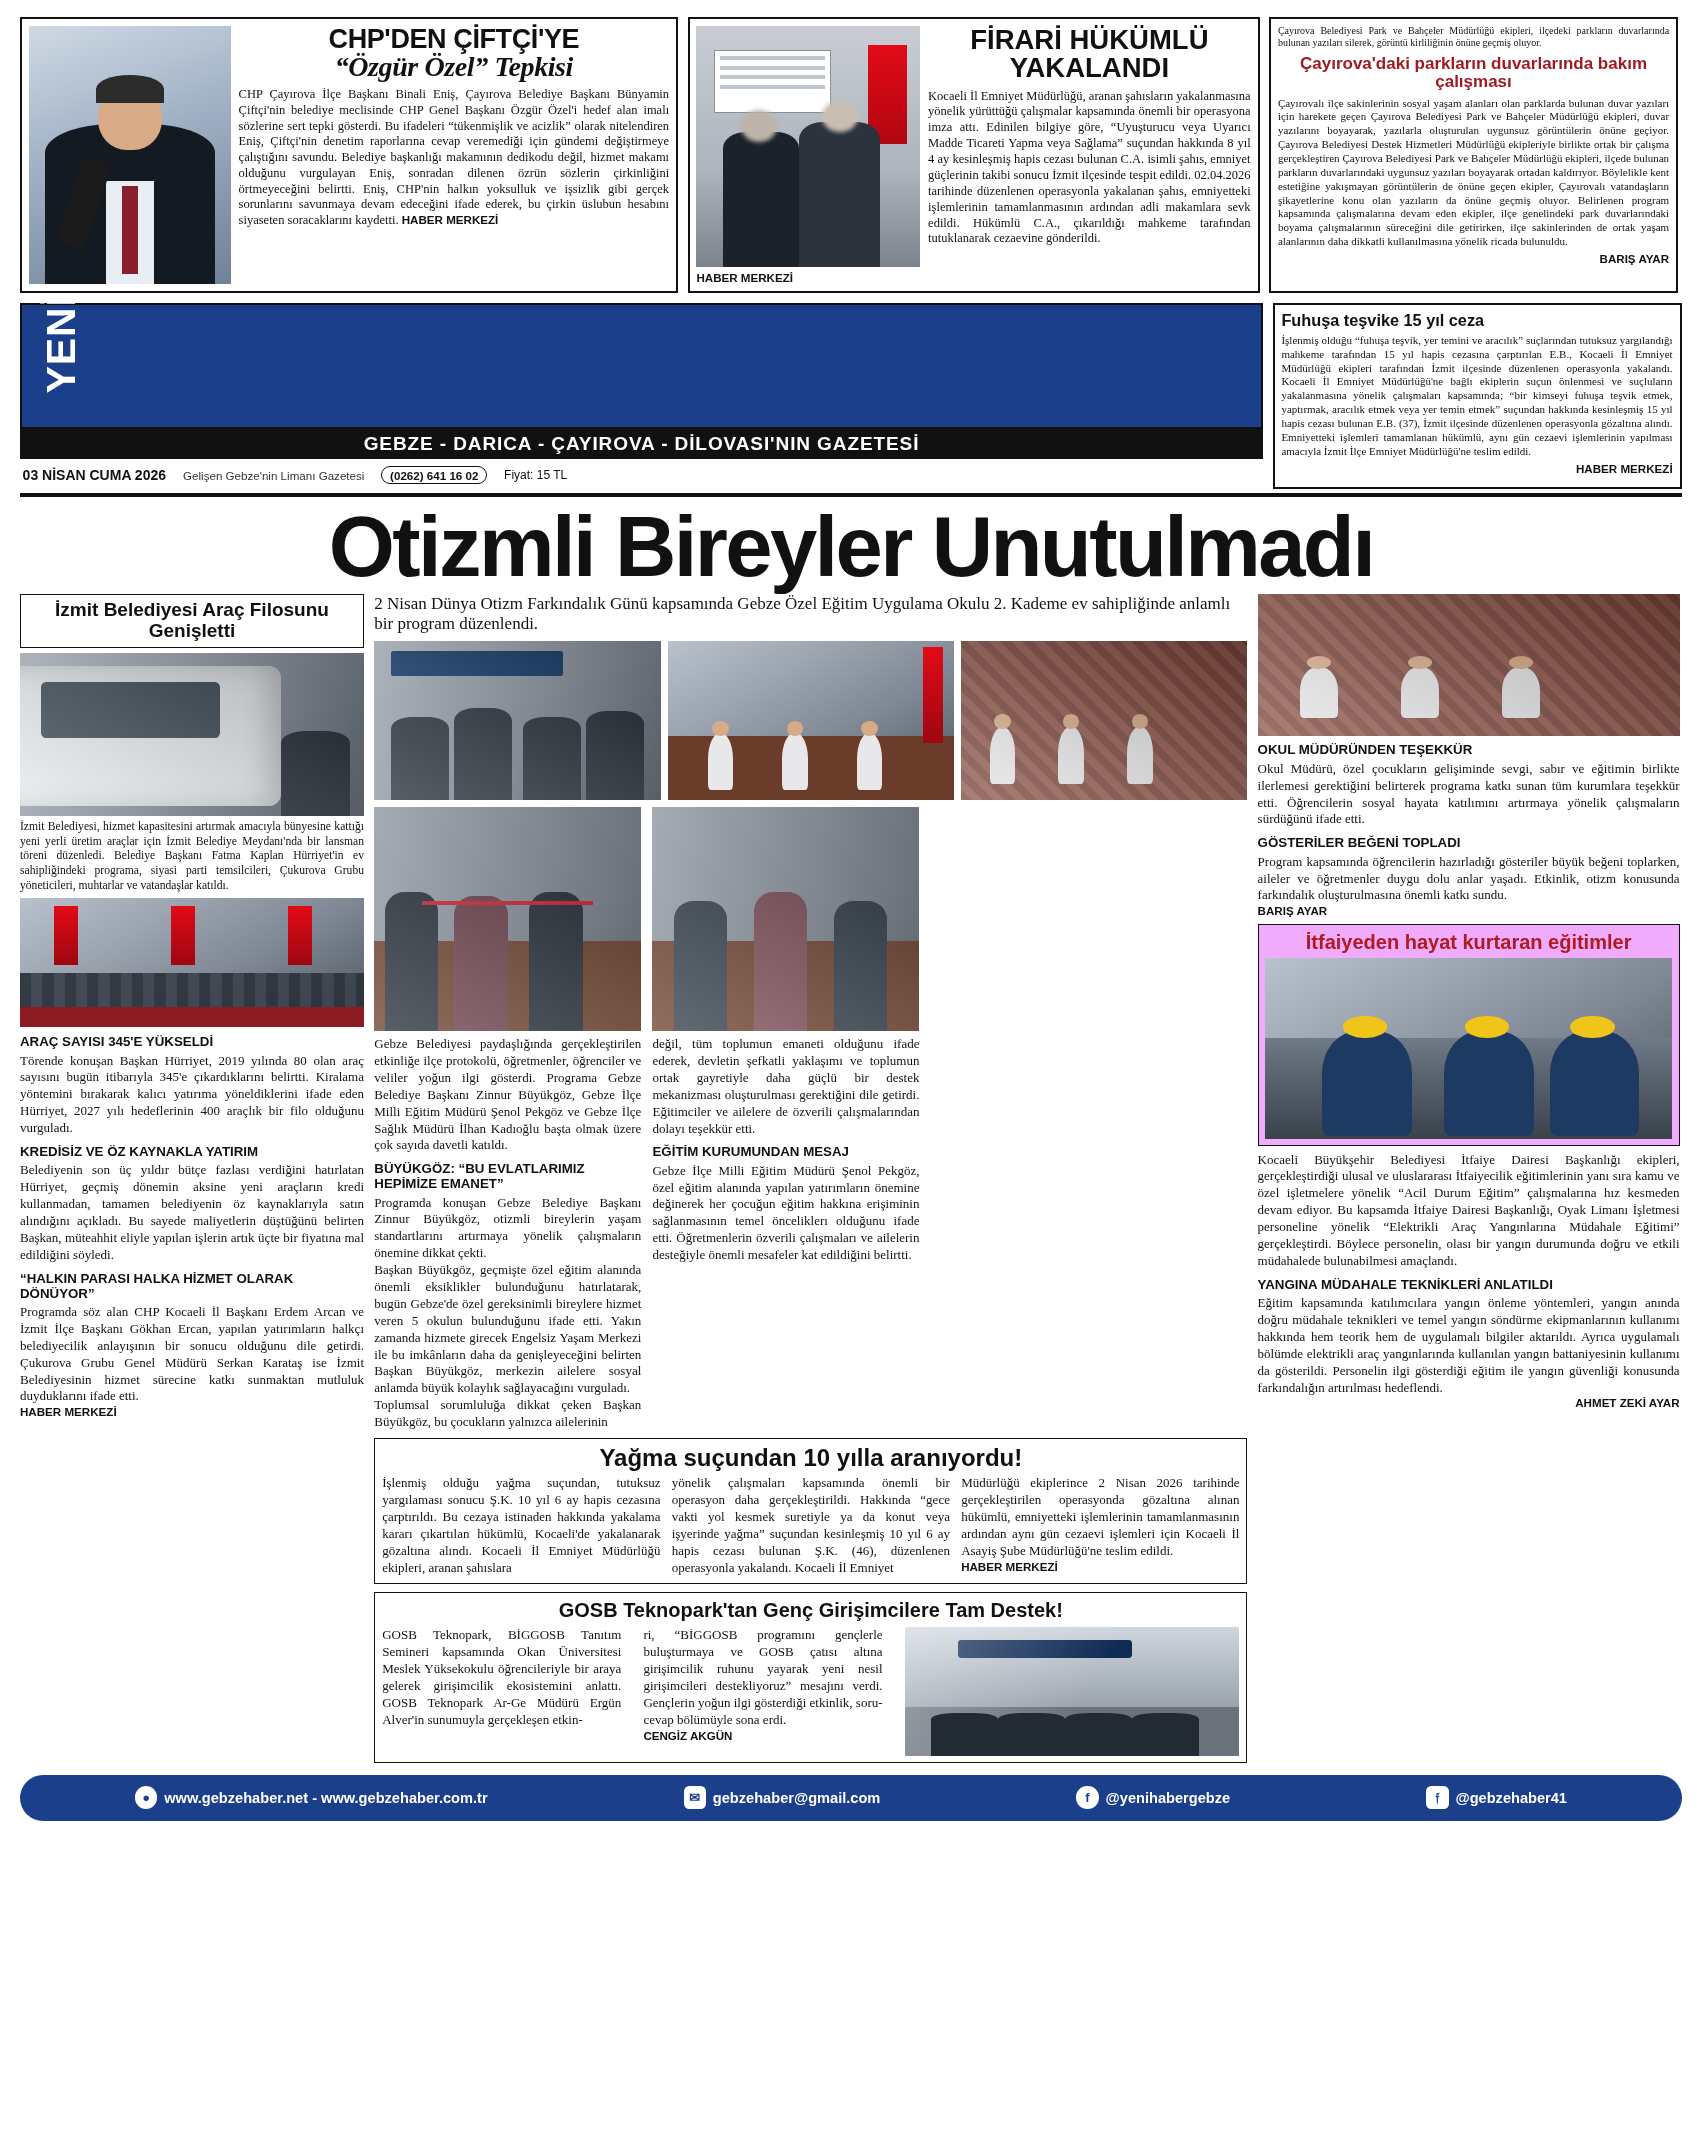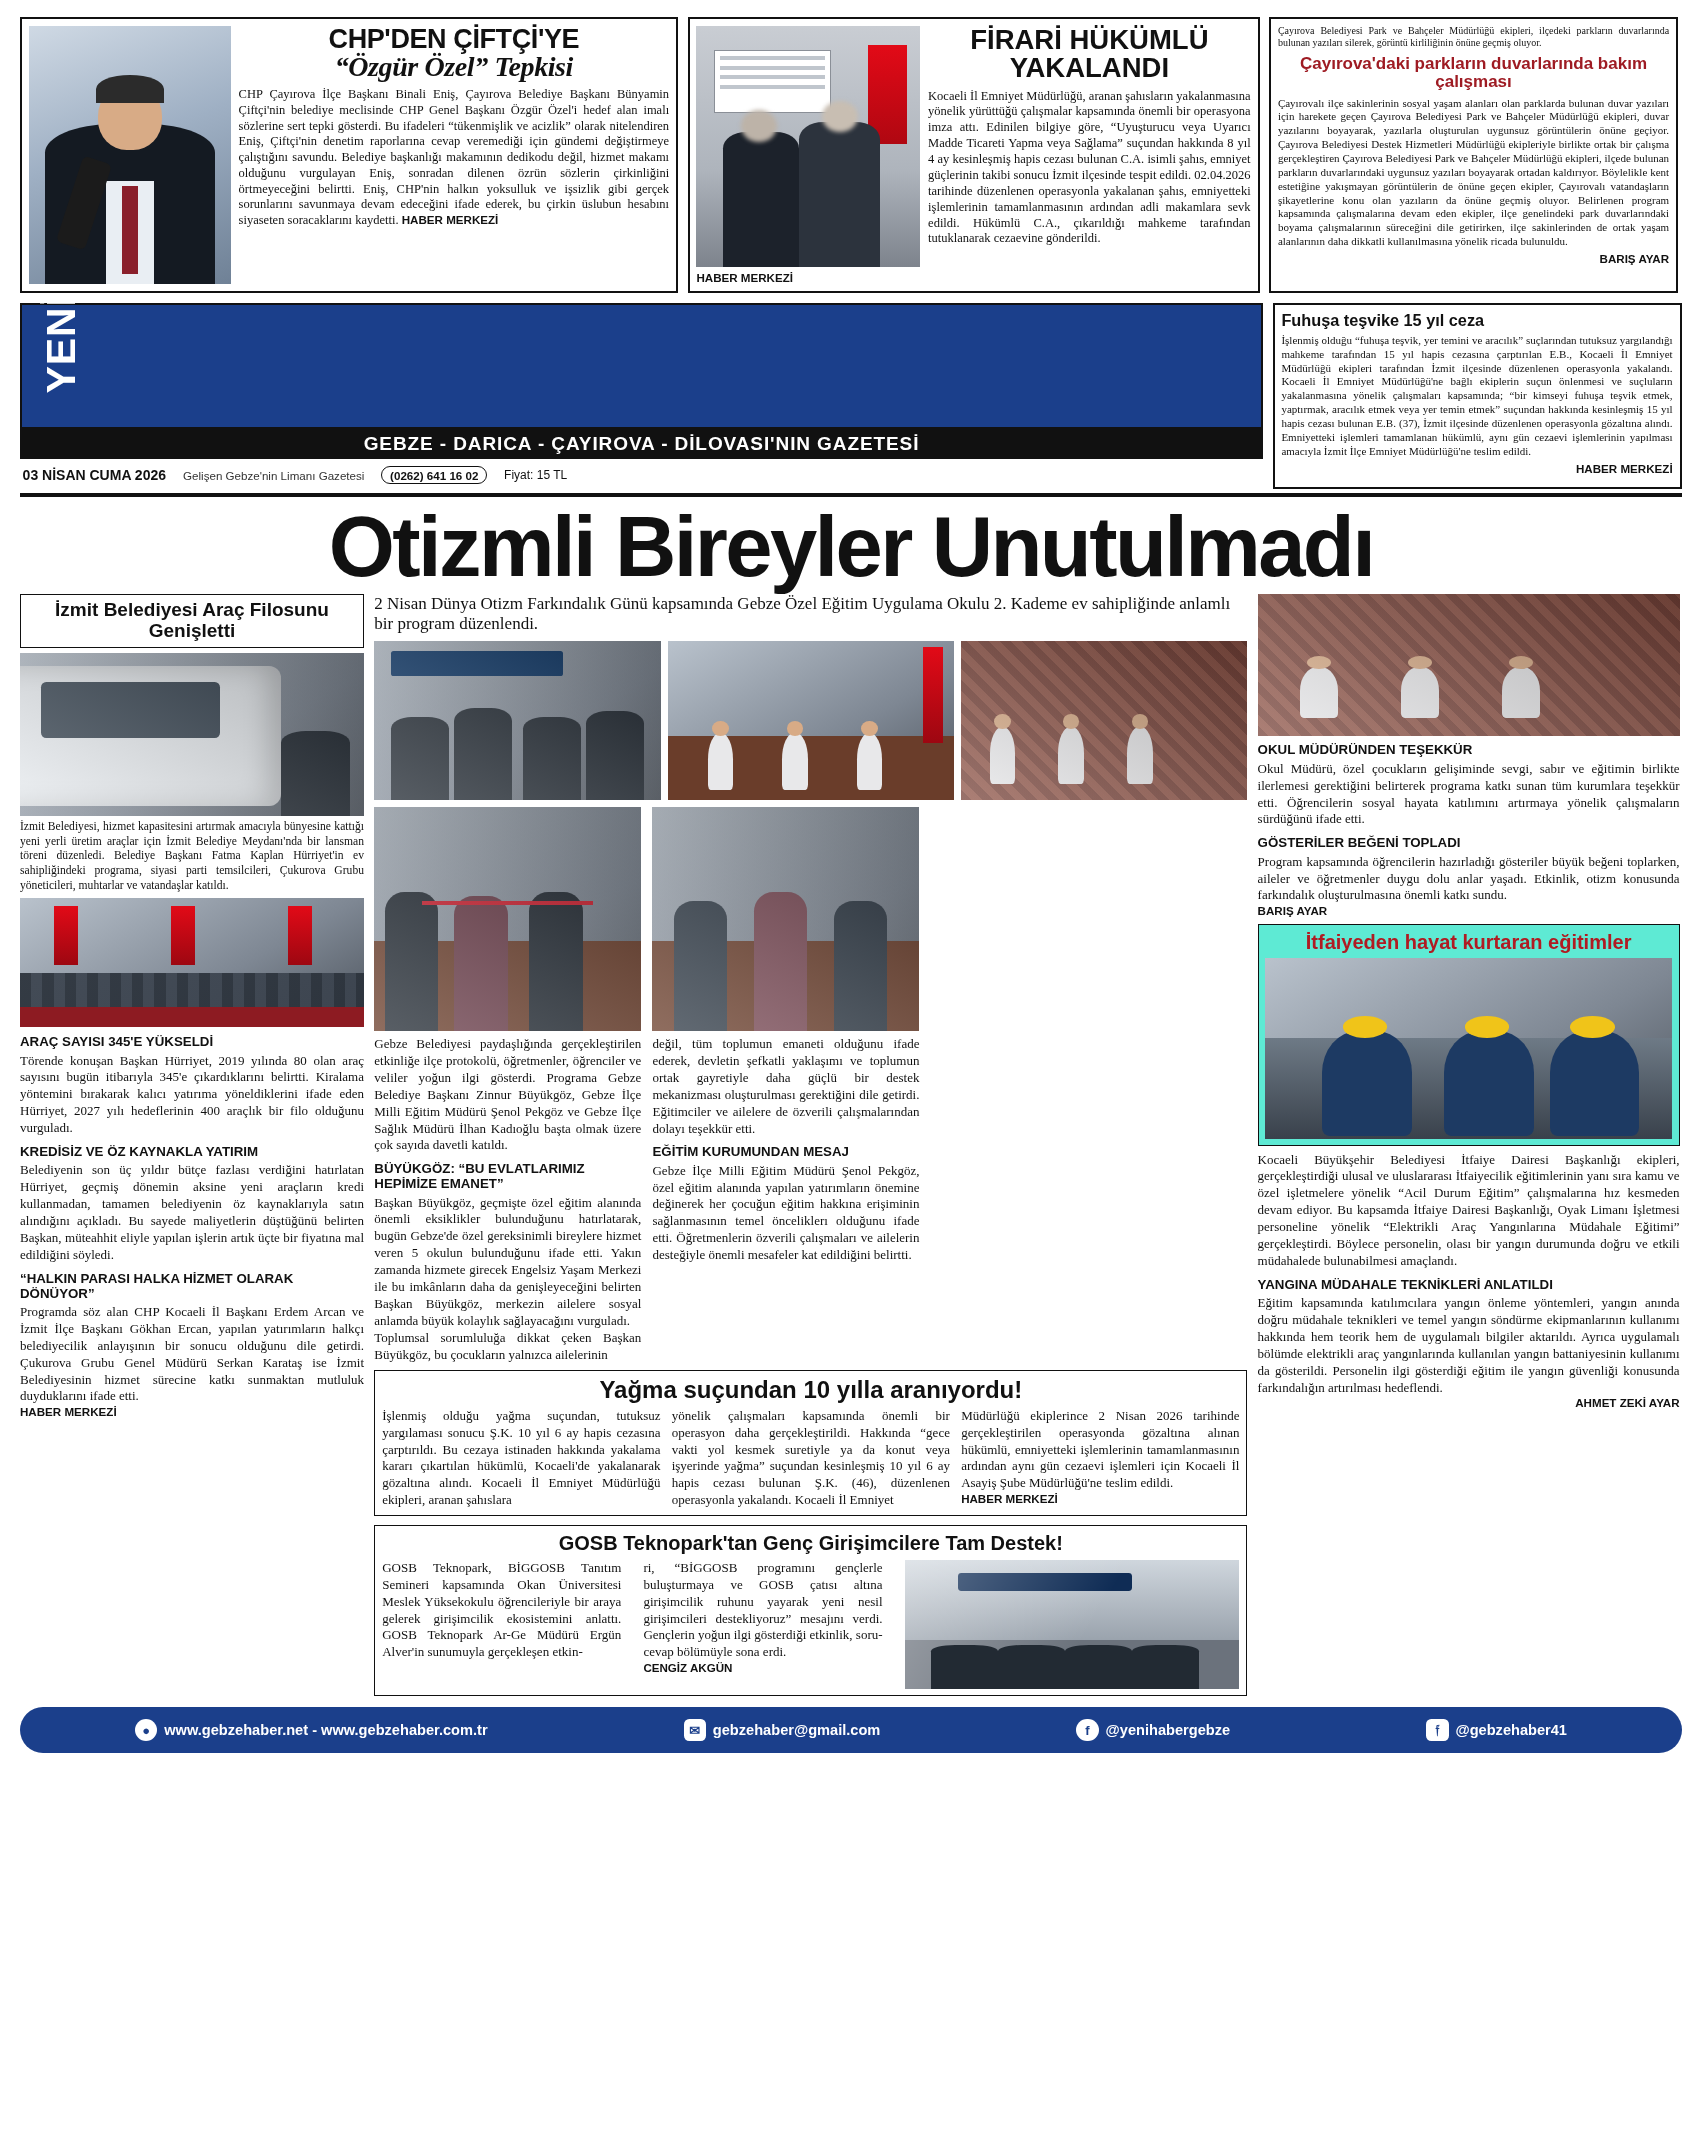--- a/index.html
+++ b/index.html
@@ -104,21 +104,21 @@
   .cap { font-size: 11.6px; line-height:1.26; text-align: justify; margin-top: 4.3px; }
 
   .sec-title { font-family:"Liberation Sans", sans-serif; font-weight:bold; font-size: 13.3px; margin: 6.9px 0 3.4px; }
 
   .yagma { border: 1.7px solid #111; padding: 6px 6.9px; margin-top: 6.9px; }
   .yagma-h { font-family:"Liberation Sans", sans-serif; font-weight:bold; font-size: 24px; text-align:center; line-height:1.05; }
 
   .gosb { border: 1.7px solid #111; margin-top: 8.6px; padding: 6px 6.9px; }
   .gosb-h { font-family:"Liberation Sans", sans-serif; font-weight:bold; font-size: 20px; text-align:center; }
 
-  .right-yellow { background:#5eead4; border:1.7px solid #111; padding: 6px 6.9px; margin-top: 6.9px; }
+  .right-yellow { background:#f0abfc; border:1.7px solid #111; padding: 6px 6.9px; margin-top: 6.9px; }
   .ry-h { color:#b01b22; font-family:"Liberation Sans", sans-serif; font-weight:bold; font-size: 20px; line-height:1.1; text-align:center; }
 
   
   .footer { margin-top: 11.2px; background:#1b3f8b; border-radius: 26px; height: 46px; display:flex; align-items:center; justify-content: space-around; color:#fff; font-family:"Liberation Sans", sans-serif; font-weight:bold; font-size: 14.6px; padding: 0 17px; }
   .fitem { display:flex; align-items:center; gap: 6.9px; }
   .ficon { width: 22.4px; height: 22.4px; border-radius: 50%; background:#fff; color:#1b3f8b; display:flex; align-items:center; justify-content:center; font-size: 13px; font-weight:bold; }
   .ficon.sq { border-radius: 5.2px; }
 </style>
 </head>
 <body>
@@ -282,20 +282,21 @@
             <div class="g1"></div>
               <div class="stage"></div>
             <div class="person" style="left:4%;height:62%;"></div>
             <div class="person" style="left:30%;height:60%;background:#6b3d4a;"></div>
             <div class="person" style="left:58%;height:62%;"></div>
             <div class="ribbon"></div>
               <div class="g2"></div>
           </div>
           <div class="body-txt" style="margin-top:5.2px;">Gebze Belediyesi paydaşlığında gerçekleştirilen etkinliğe ilçe protokolü, öğretmenler, öğrenciler ve veliler yoğun ilgi gösterdi. Programa Gebze Belediye Başkanı Zinnur Büyükgöz, Gebze İlçe Milli Eğitim Müdürü Şenol Pekgöz ve Gebze İlçe Sağlık Müdürü İlhan Kadıoğlu başta olmak üzere çok sayıda davetli katıldı.</div>
           <div class="sec-title">BÜYÜKGÖZ: “BU EVLATLARIMIZ HEPİMİZE EMANET”</div>
+          <div class="body-txt">Programda konuşan Gebze Belediye Başkanı Zinnur Büyükgöz, otizmli bireylerin yaşam standartlarını artırmaya yönelik çalışmaların önemine dikkat çekti.</div>
           <div class="body-txt">Başkan Büyükgöz, geçmişte özel eğitim alanında önemli eksiklikler bulunduğunu hatırlatarak, bugün Gebze'de özel gereksinimli bireylere hizmet veren 5 okulun bulunduğunu ifade etti. Yakın zamanda hizmete girecek Engelsiz Yaşam Merkezi ile bu imkânların daha da genişleyeceğini belirten Başkan Büyükgöz, merkezin ailelere sosyal anlamda büyük kolaylık sağlayacağını vurguladı.</div>
           <div class="body-txt">Toplumsal sorumluluğa dikkat çeken Başkan Büyükgöz, bu çocukların yalnızca ailelerinin</div>
         </div>
 
         <div style="width:267px;">
           <div class="ph" style="height:224px;">
             <div class="g1"></div>
               <div class="stage"></div>
             <div class="person" style="left:8%;height:58%;background:#2f3a46;"></div>
             <div class="person" style="left:38%;height:62%;background:#7b4a56;"></div>

